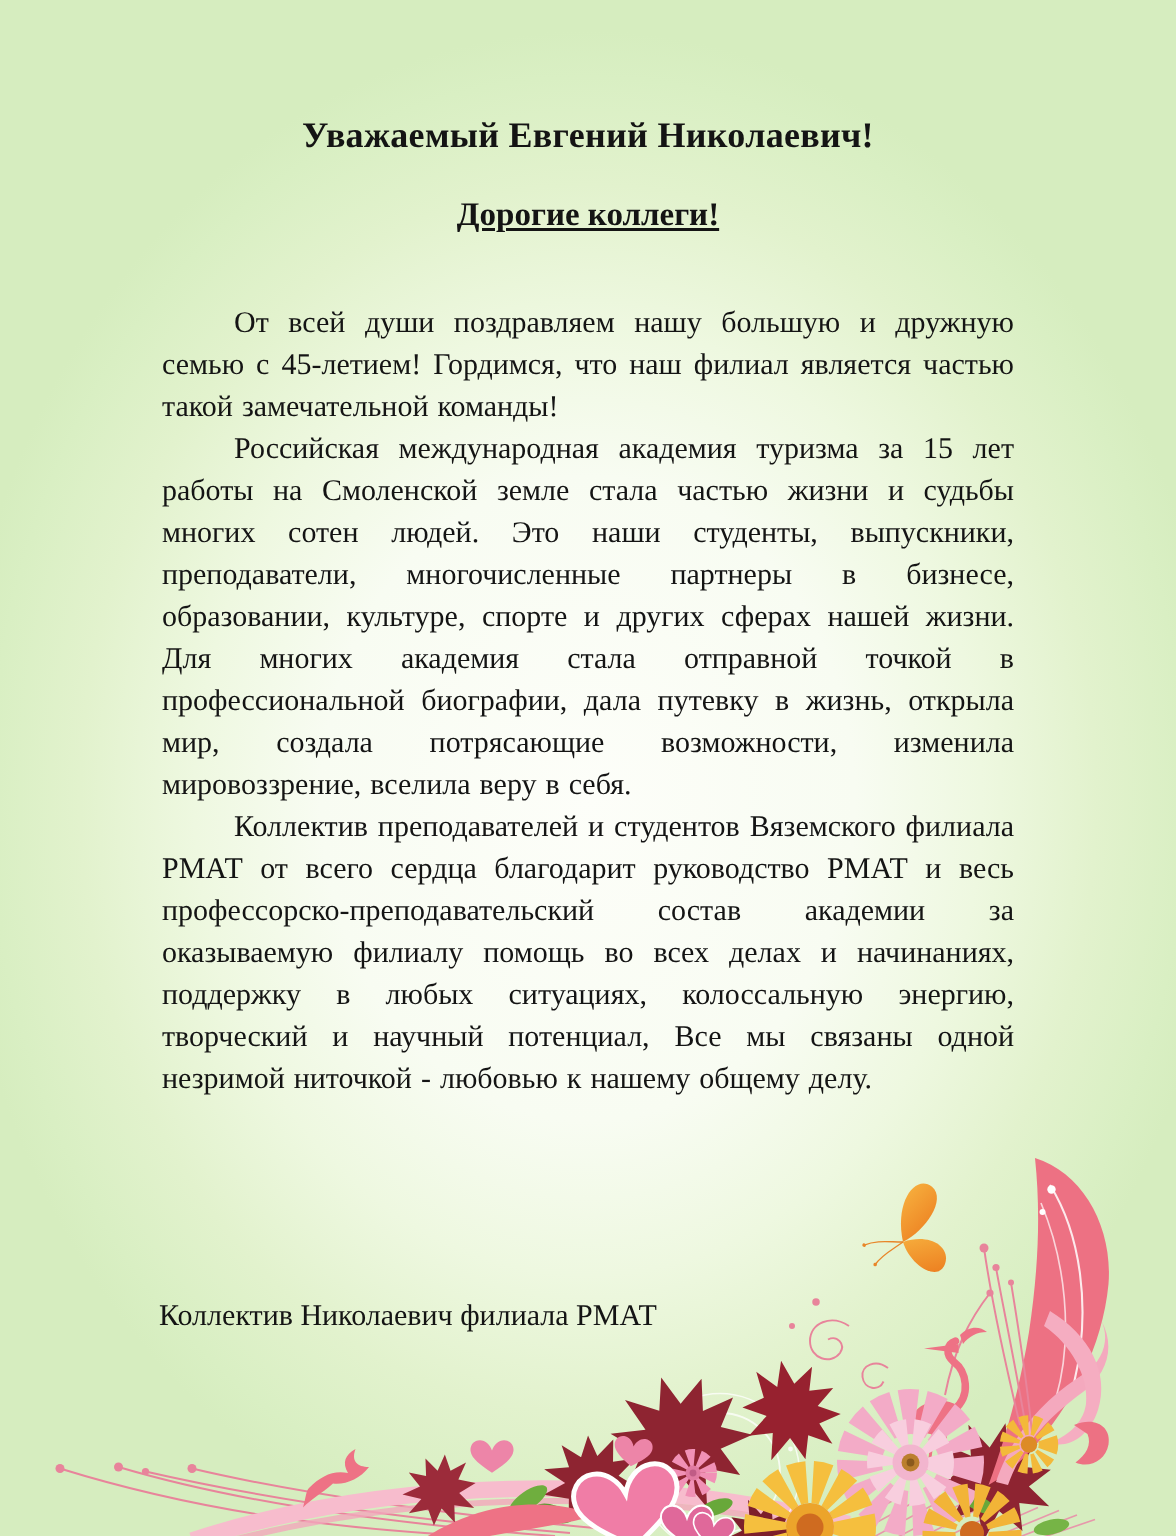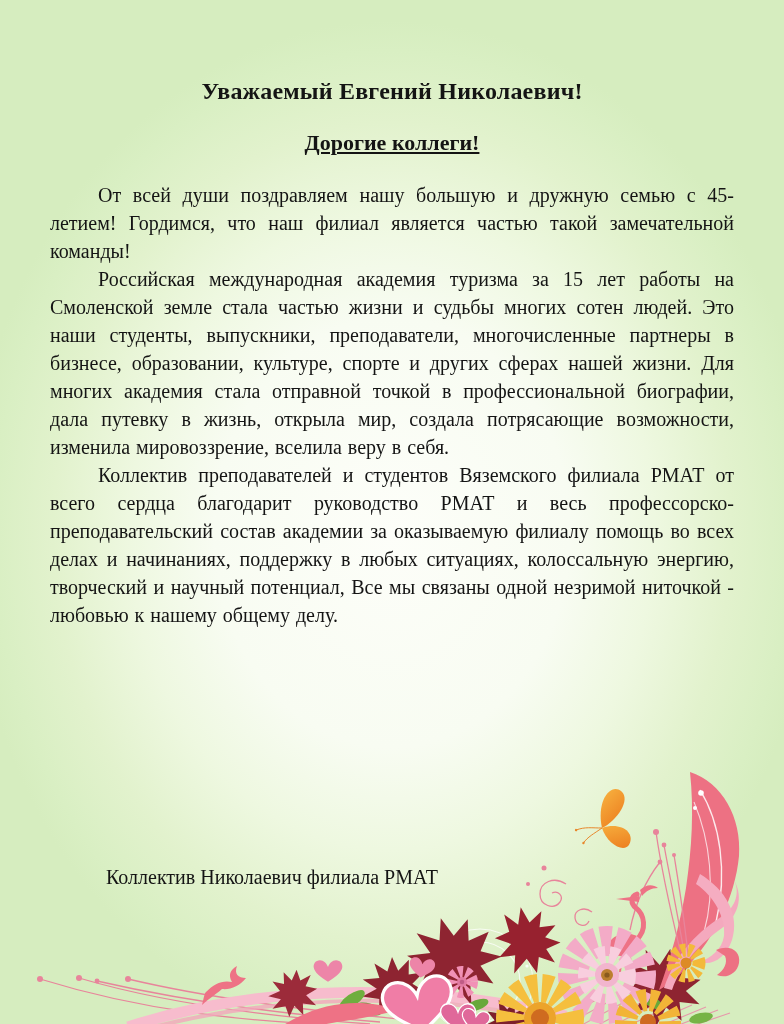--- a/index.html
+++ b/index.html
@@ -4,31 +4,31 @@
 <style>
   html,body{margin:0;padding:0;}
   body{
     width:784px;height:1024px;overflow:hidden;position:relative;
     background:
       radial-gradient(ellipse 54% 50% at 50% 52%,
         #fdfef9 0%, #f8fcf2 42%, #eef8e0 62%, #e2f2cd 80%, #d9efc3 94%, #d6edbf 100%);
     font-family:"Liberation Serif","DejaVu Serif",serif;
     color:#141414;
   }
-  .letter{position:absolute;inset:0;padding:0 50px;box-sizing:border-box;}
+  .letter{position:absolute;inset:0;padding:0 108px;box-sizing:border-box;}
   .title{
     text-align:center;font-weight:bold;font-size:24px;line-height:1.15;
     margin:78px 0 0 0;letter-spacing:.2px;
   }
   .subtitle{
     text-align:center;font-weight:bold;font-size:22px;line-height:1.15;
     margin:24px 0 0 0;
     text-decoration:underline;
   }
-  .bodytext{margin-top:26px;}
+  .bodytext{margin-top:46px;}
   .bodytext p{
     margin:0;font-size:20px;line-height:28px;text-align:justify;
     text-indent:48px;word-spacing:1px;
   }
   .signature{
     position:absolute;left:106px;top:866px;font-size:20px;white-space:nowrap;
   }
   .decor{position:absolute;left:0;top:0;width:784px;height:1024px;pointer-events:none;}
 </style>
 </head>

